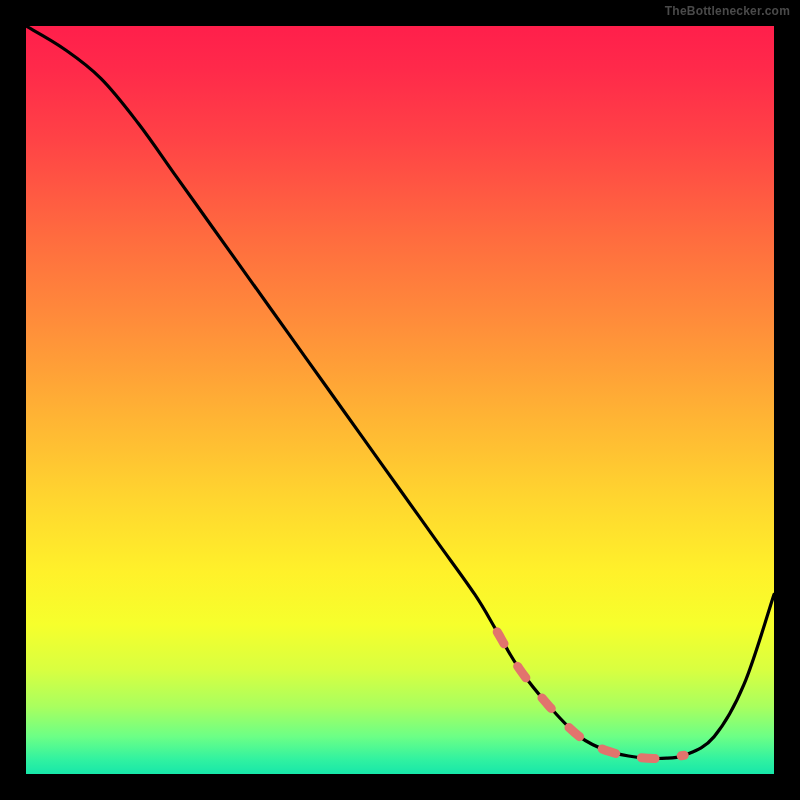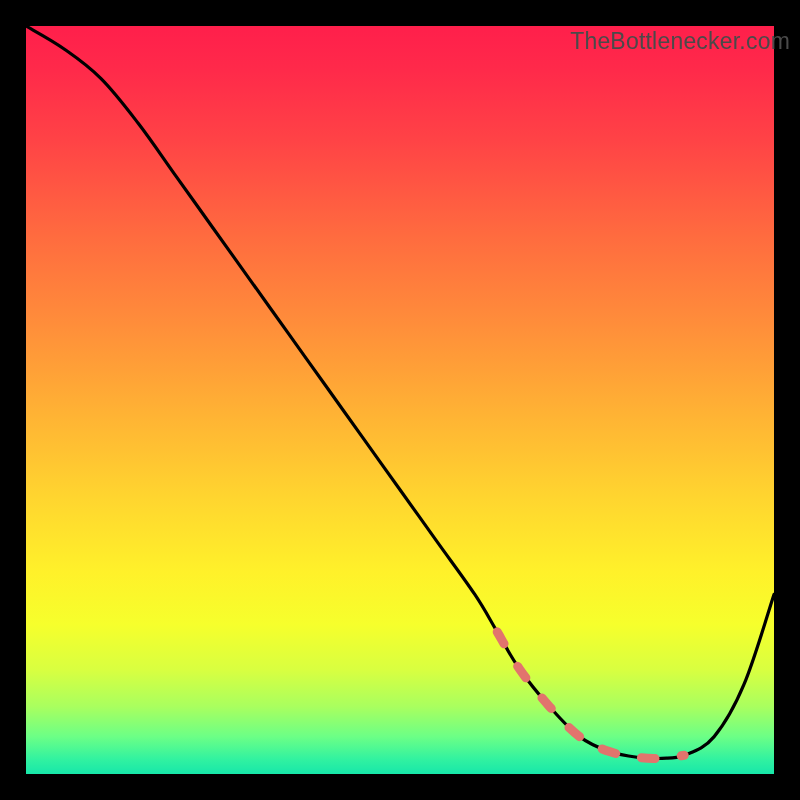--- a/index.html
+++ b/index.html
@@ -15,26 +15,25 @@
     position: relative;
     width: 800px;
     height: 800px;
     background: #000;
   }
   .watermark {
     position: absolute;
     top: 4px;
     right: 10px;
     color: #4a4a4a;
-    font-size: 23px;
-    font-weight: 400;
+    font-size: 12px;
+    font-weight: 700;
     letter-spacing: 0.2px;
     z-index: 10;
     user-select: none;
-    margin-top: 24px;
   }
   .plot-area {
     position: absolute;
     left: 26px;
     top: 26px;
     width: 748px;
     height: 748px;
     overflow: hidden;
   }
   .gradient {

